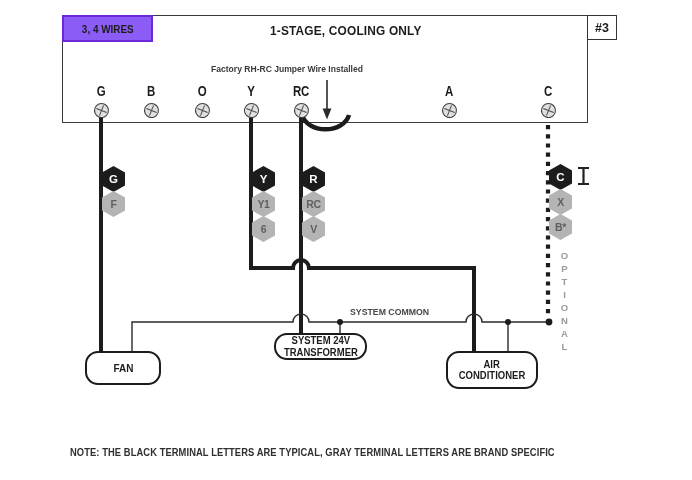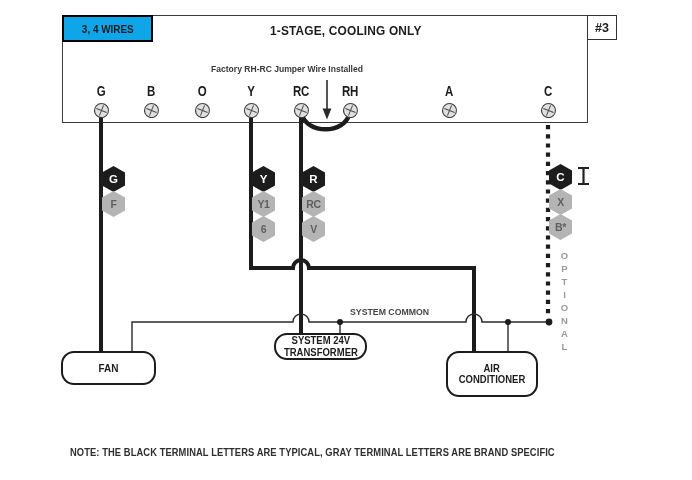--- a/index.html
+++ b/index.html
@@ -3,21 +3,21 @@
 <meta charset="utf-8">
 <style>
   html,body{margin:0;padding:0;background:#fff;}
   .canvas{position:relative;width:692px;height:480px;background:#fff;overflow:hidden;
           font-family:"Liberation Sans",sans-serif;color:#1c1c1c;}
   .abs{position:absolute;}
   svg.wires{position:absolute;left:0;top:0;width:692px;height:480px;}
 
   
   .main-box{left:62px;top:15px;width:526px;height:108px;border:1.6px solid #3a3a3a;box-sizing:border-box;background:transparent;}
-  .corner-box{left:62px;top:15px;width:91px;height:27px;border:2px solid #000000;box-sizing:border-box;background:#0ea5e9;
+  .corner-box{left:62px;top:15px;width:91px;height:27px;border:2px solid #6d28d9;box-sizing:border-box;background:#8b5cf6;
               display:flex;align-items:center;justify-content:center;}
   .corner-box span{font-size:11px;font-weight:bold;transform:scaleX(0.9);white-space:nowrap;}
   .page-box{left:587px;top:15px;width:30px;height:25px;border:1.7px solid #333;box-sizing:border-box;background:#fff;
             display:flex;align-items:center;justify-content:center;font-size:12.5px;font-weight:bold;}
   .title{left:270px;top:23px;font-size:13.5px;font-weight:bold;white-space:nowrap;
          transform:scaleX(0.88);transform-origin:left top;letter-spacing:0.2px;}
   .jumper-note{left:185px;top:63px;width:204px;text-align:center;font-size:9.5px;font-weight:bold;color:#383838;
                white-space:nowrap;transform:scaleX(0.9);}
 
   
@@ -101,24 +101,20 @@
       <div class="screw"></div>
     </div>
   <div class="term" style="left:231px">
       <div class="tlabel">Y</div>
       <div class="screw"></div>
     </div>
   <div class="term" style="left:281px">
       <div class="tlabel">RC</div>
       <div class="screw"></div>
     </div>
-  <div class="term" style="left:330px">
-      <div class="tlabel">RH</div>
-      <div class="screw"></div>
-    </div>
   <div class="term" style="left:429px">
       <div class="tlabel">A</div>
       <div class="screw"></div>
     </div>
   <div class="term" style="left:528px">
       <div class="tlabel">C</div>
       <div class="screw"></div>
     </div>
 
   <div class="hexstack" style="left:102px;top:166px">
@@ -137,27 +133,27 @@
   </div>
   <div class="hexstack" style="left:549px;top:164px">
     <div class="hex black">C</div>
     <div class="hex gray">X</div>
     <div class="hex gray">B*</div>
   </div>
 
   <div class="abs syscommon">SYSTEM COMMON</div>
   <div class="abs optional">OPTIONAL</div>
 
-  <div class="comp fan" style="left:61px;top:351px;width:95px;height:34px">
+  <div class="comp fan" style="left:85px;top:351px;width:76px;height:34px">
     <span>FAN</span>
   </div>
   <div class="comp" style="left:274px;top:333px;width:93px;height:27px">
     <span>SYSTEM 24V</span>
     <span>TRANSFORMER</span>
   </div>
-  <div class="comp" style="left:446px;top:351px;width:92px;height:46px">
+  <div class="comp" style="left:446px;top:351px;width:92px;height:38px">
     <span>AIR</span>
     <span>CONDITIONER</span>
   </div>
 
   <div class="abs footnote">NOTE: THE BLACK TERMINAL LETTERS ARE TYPICAL, GRAY TERMINAL LETTERS ARE BRAND SPECIFIC</div>
 
 </div>
 
 </body></html>

